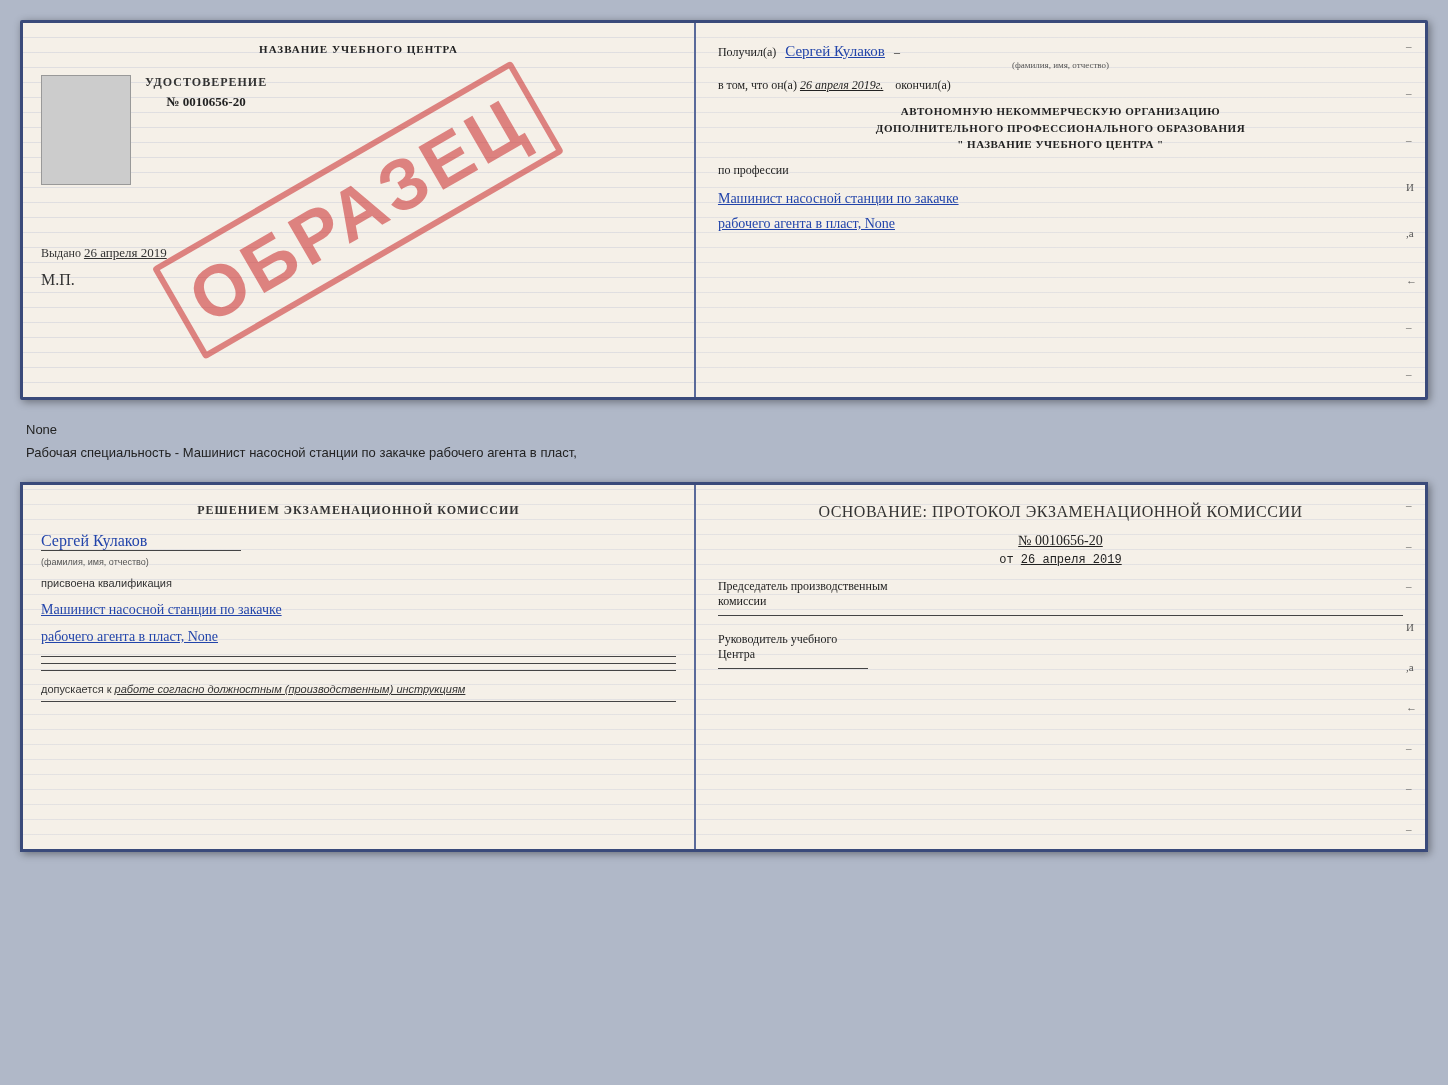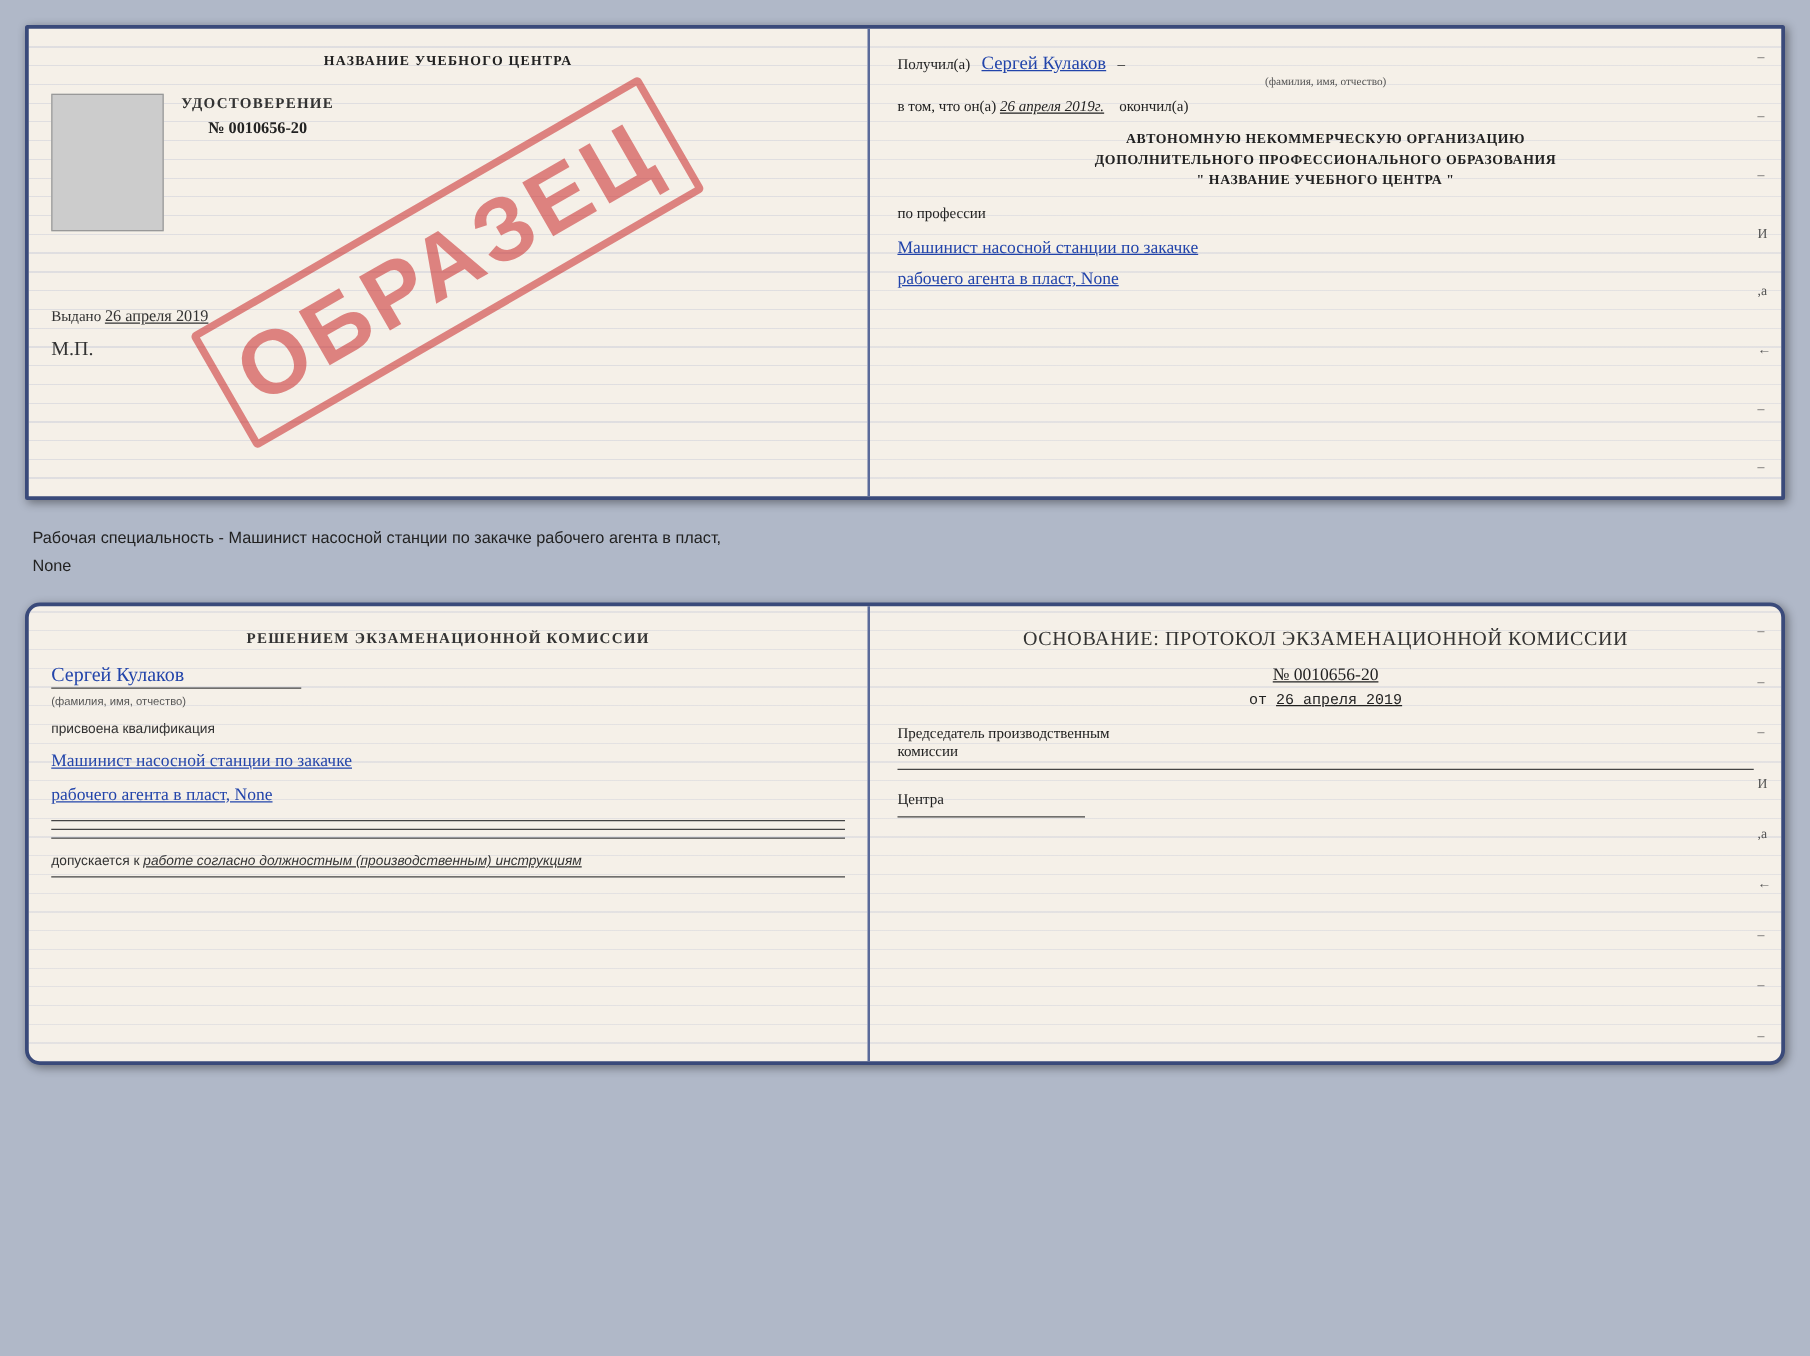--- a/index.html
+++ b/index.html
@@ -202,21 +202,21 @@
       color: #222;
       font-family: Arial, sans-serif;
       padding: 4px 0;
     }
 
     
     .document-bottom {
       display: flex;
       background: #f5f0e8;
       border: 3px solid #3a4a7a;
-      border-radius: 12px;
+      border-radius: 0;
       box-shadow: 2px 2px 8px rgba(0,0,0,0.4);
       min-height: 370px;
     }
 
     .doc-bottom-left {
       width: 48%;
       border-right: 2px solid #5a6a9a;
       padding: 18px 18px;
       position: relative;
       overflow: hidden;
@@ -395,22 +395,22 @@
       <span>И</span>
       <span>,а</span>
       <span>←</span>
       <span>–</span>
       <span>–</span>
     </div>
   </div>
 </div>
 
 <div style="padding: 2px 6px;">
+  <div class="subtitle-text">None</div>
   <div class="subtitle-text">Рабочая специальность - Машинист насосной станции по закачке рабочего агента в пласт,</div>
-  <div class="subtitle-text">None</div>
 </div>
 
 <div class="document-bottom">
 
   <div class="doc-bottom-left">
     <div class="komissia-title">Решением экзаменационной комиссии</div>
 
     <div style="position:relative; z-index:1; margin-bottom:2px;">
       <span class="name-handwritten">Сергей Кулаков</span>
       <br>
@@ -444,20 +444,21 @@
         <span style="text-decoration:underline;">26 апреля 2019</span>
       </div>
 
       <div style="margin-top: 10px;">
         <div>Председатель производственным</div>
         <div>комиссии</div>
         <hr class="doc-line">
       </div>
 
       <div style="margin-top: 16px;">
+        <div>Руководитель учебного</div>
         <div>Центра</div>
         <hr class="doc-line" style="width:150px;">
       </div>
     </div>
 
     <div class="right-dashes">
       <span>–</span>
       <span>–</span>
       <span>–</span>
       <span>И</span>

